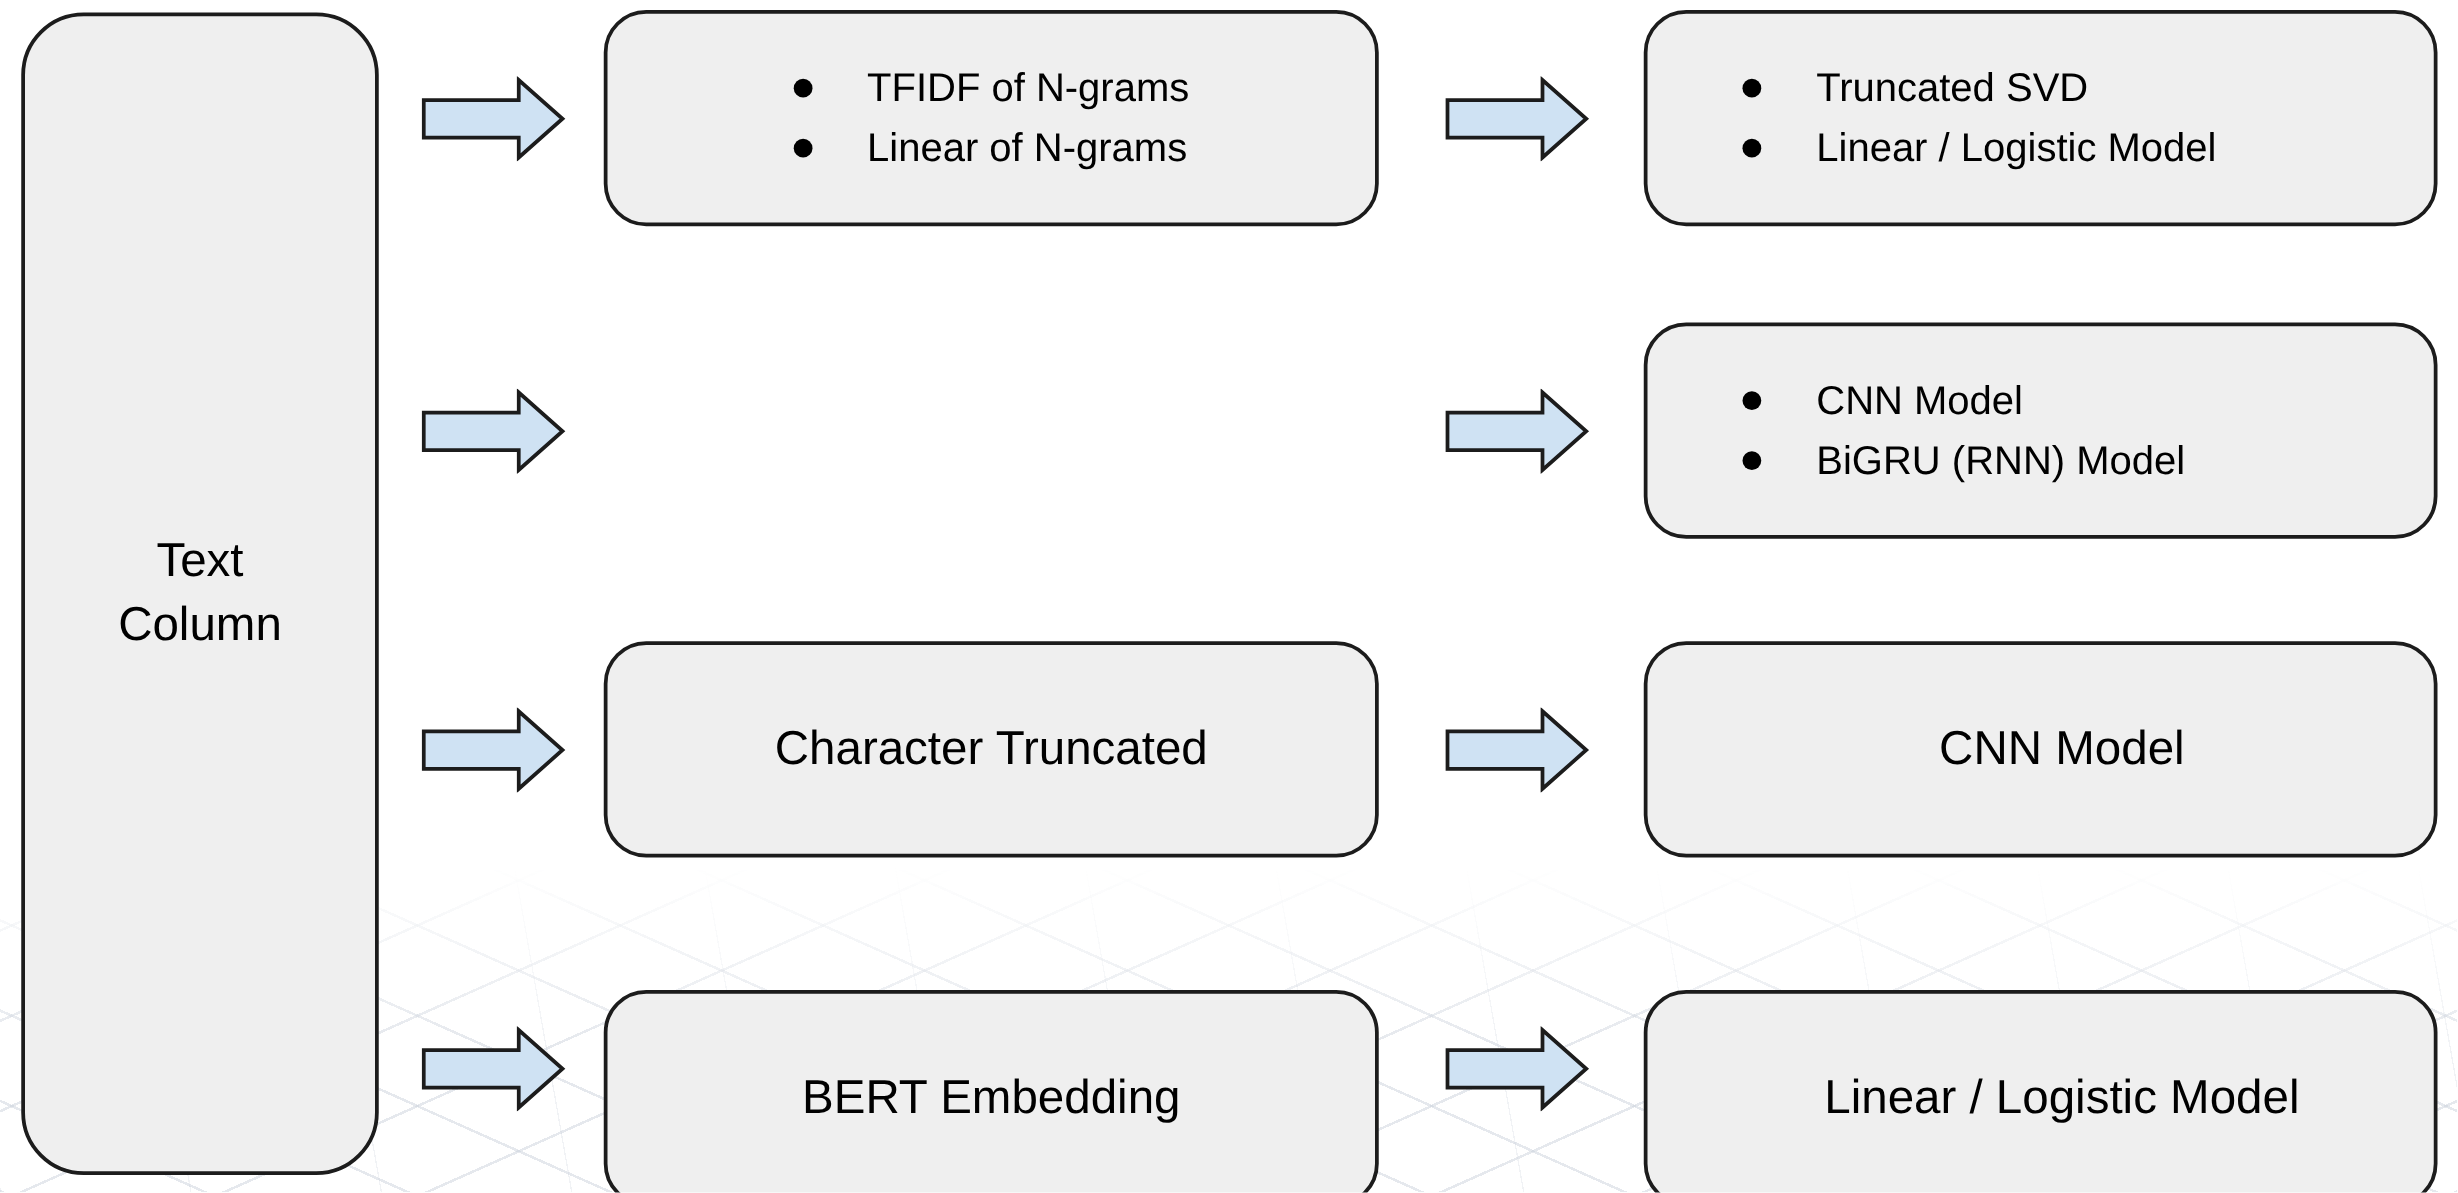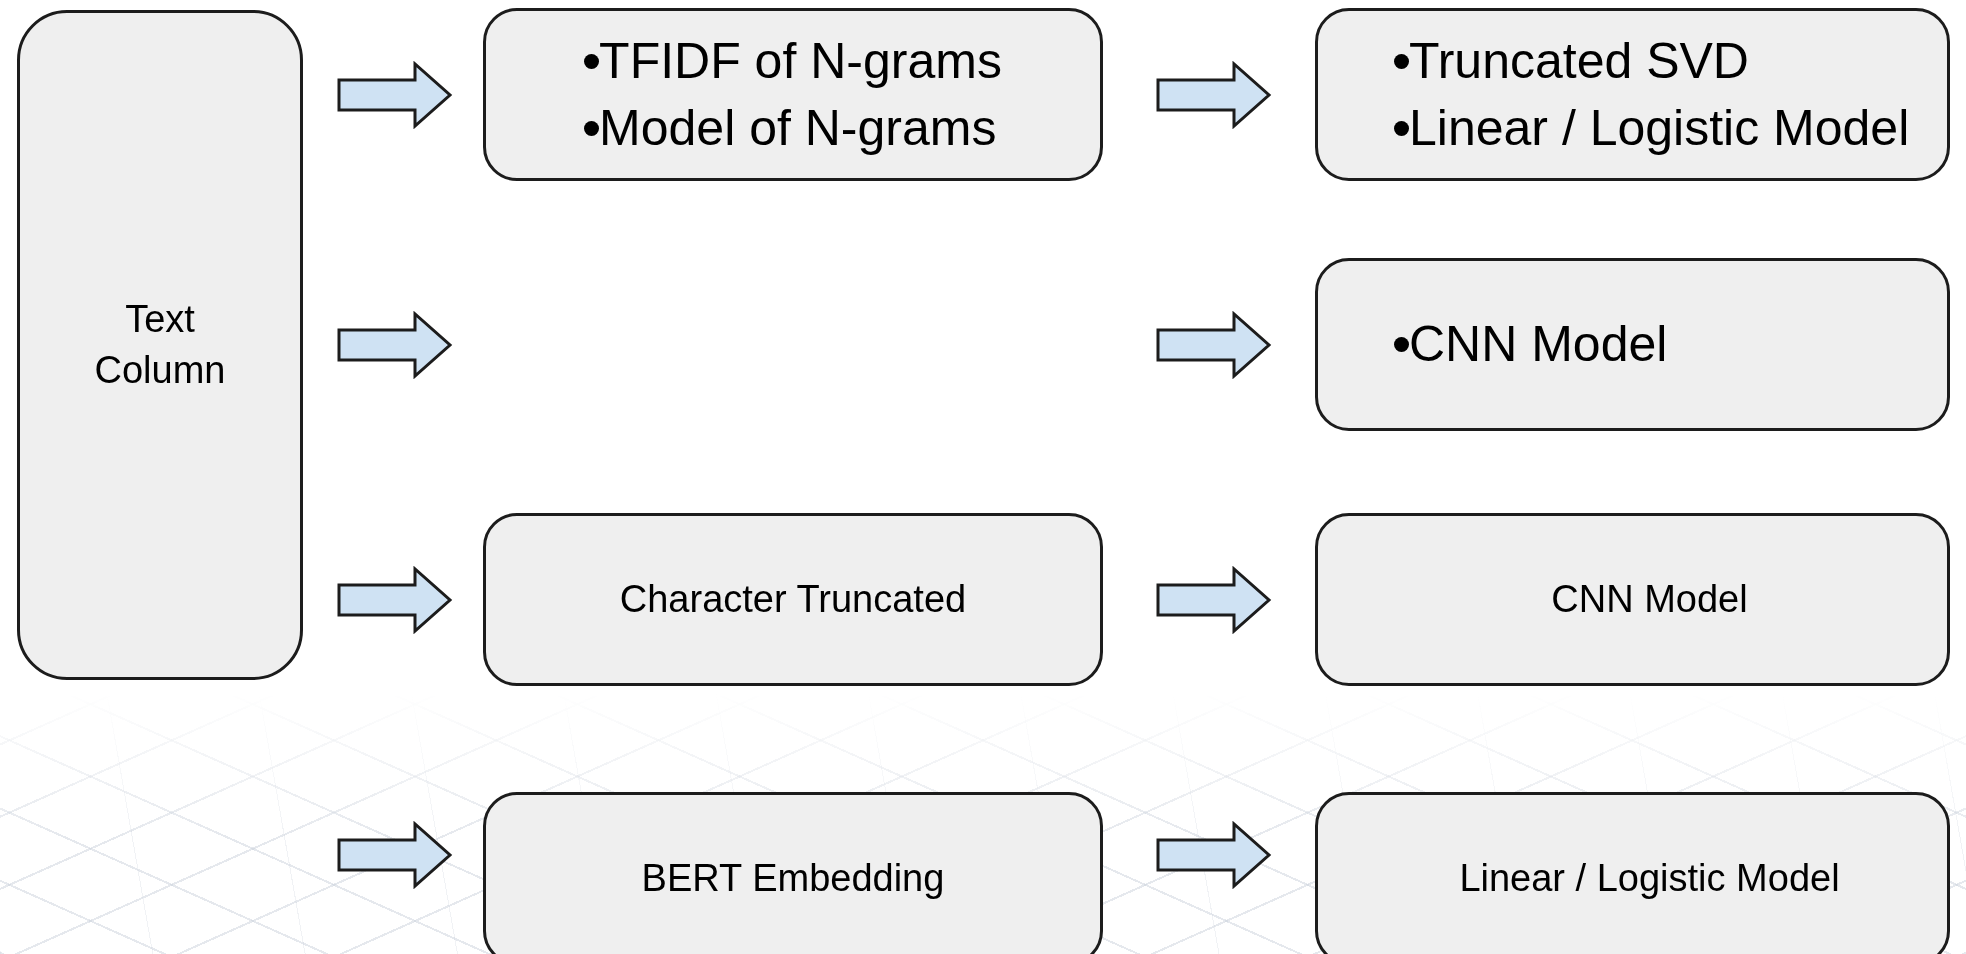--- a/index.html
+++ b/index.html
@@ -28,41 +28,41 @@
     position: absolute;
     background: #efefef;
     border: 3px solid #1c1c1c;
     border-radius: 34px;
     box-sizing: border-box;
     display: flex;
     flex-direction: column;
     justify-content: center;
   }
   .source-box {
-    left: 17px; top: 10px; width: 286px; height: 670px;
+    left: 17px; top: 10px; width: 286px; height: 930px;
     border-radius: 50px;
     align-items: center;
   }
   .source-box .label {
     font-size: 38px; line-height: 1.35; text-align: center; white-space: pre-line;
   }
 
   .mid   { left: 483px;  width: 620px; height: 173px; }
   .right { left: 1315px; width: 635px; height: 173px; padding-left: 34px; }
   .r0 { top: 8px; }
   .r1 { top: 258px; }
   .r2 { top: 513px; }
   .r3 { top: 768px; margin-top: 24px; }
 
   .plain-label { font-size: 38px; text-align: center; }
 
   .list { display: flex; flex-direction: column; gap: 12px; }
   .list.centered { margin: 0 auto; width: max-content; }
   .list.left { padding-left: 42px; width: max-content; }
-  .list-item { display: flex; align-items: center; font-size: 50px; line-height: 1.1; }
+  .list-item { display: flex; align-items: center; gap: 44px; font-size: 32px; line-height: 1.1; }
   .dot {
     width: 15px; height: 15px; border-radius: 50%;
     background: #000; flex: 0 0 auto;
   }
 
   .arrow { position: absolute; width: 116px; height: 68px; }
   .a1 { left: 337px; }
   .a2 { left: 1156px; }
   .ar0 { top: 61px; }
   .ar1 { top: 311px; }
@@ -85,21 +85,21 @@
     <polygon points="2,19 78,19 78,3 113,34 78,65 78,49 2,49" fill="#cfe2f3" stroke="#1c1c1c" stroke-width="3" stroke-linejoin="miter"></polygon>
   </svg>
   <div class="box mid r0">
     <div class="list centered">
       <div class="list-item">
         <span class="dot"></span>
         <span>TFIDF of N-grams</span>
       </div>
       <div class="list-item">
         <span class="dot"></span>
-        <span>Model of N-grams</span>
+        <span>Linear of N-grams</span>
       </div>
     </div>
   </div>
   <svg class="arrow a2 ar0" viewBox="0 0 116 68">
     <polygon points="2,19 78,19 78,3 113,34 78,65 78,49 2,49" fill="#cfe2f3" stroke="#1c1c1c" stroke-width="3" stroke-linejoin="miter"></polygon>
   </svg>
   <div class="box right r0">
     <div class="list left">
       <div class="list-item">
         <span class="dot"></span>
@@ -116,20 +116,24 @@
     <polygon points="2,19 78,19 78,3 113,34 78,65 78,49 2,49" fill="#cfe2f3" stroke="#1c1c1c" stroke-width="3" stroke-linejoin="miter"></polygon>
   </svg>
   <svg class="arrow a2 ar1" viewBox="0 0 116 68">
     <polygon points="2,19 78,19 78,3 113,34 78,65 78,49 2,49" fill="#cfe2f3" stroke="#1c1c1c" stroke-width="3" stroke-linejoin="miter"></polygon>
   </svg>
   <div class="box right r1">
     <div class="list left">
       <div class="list-item">
         <span class="dot"></span>
         <span>CNN Model</span>
+      </div>
+      <div class="list-item">
+        <span class="dot"></span>
+        <span>BiGRU (RNN) Model</span>
       </div>
     </div>
   </div>
 
   <svg class="arrow a1 ar2" viewBox="0 0 116 68">
     <polygon points="2,19 78,19 78,3 113,34 78,65 78,49 2,49" fill="#cfe2f3" stroke="#1c1c1c" stroke-width="3" stroke-linejoin="miter"></polygon>
   </svg>
   <div class="box mid r2">
     <div class="plain-label">Character Truncated</div>
   </div>

